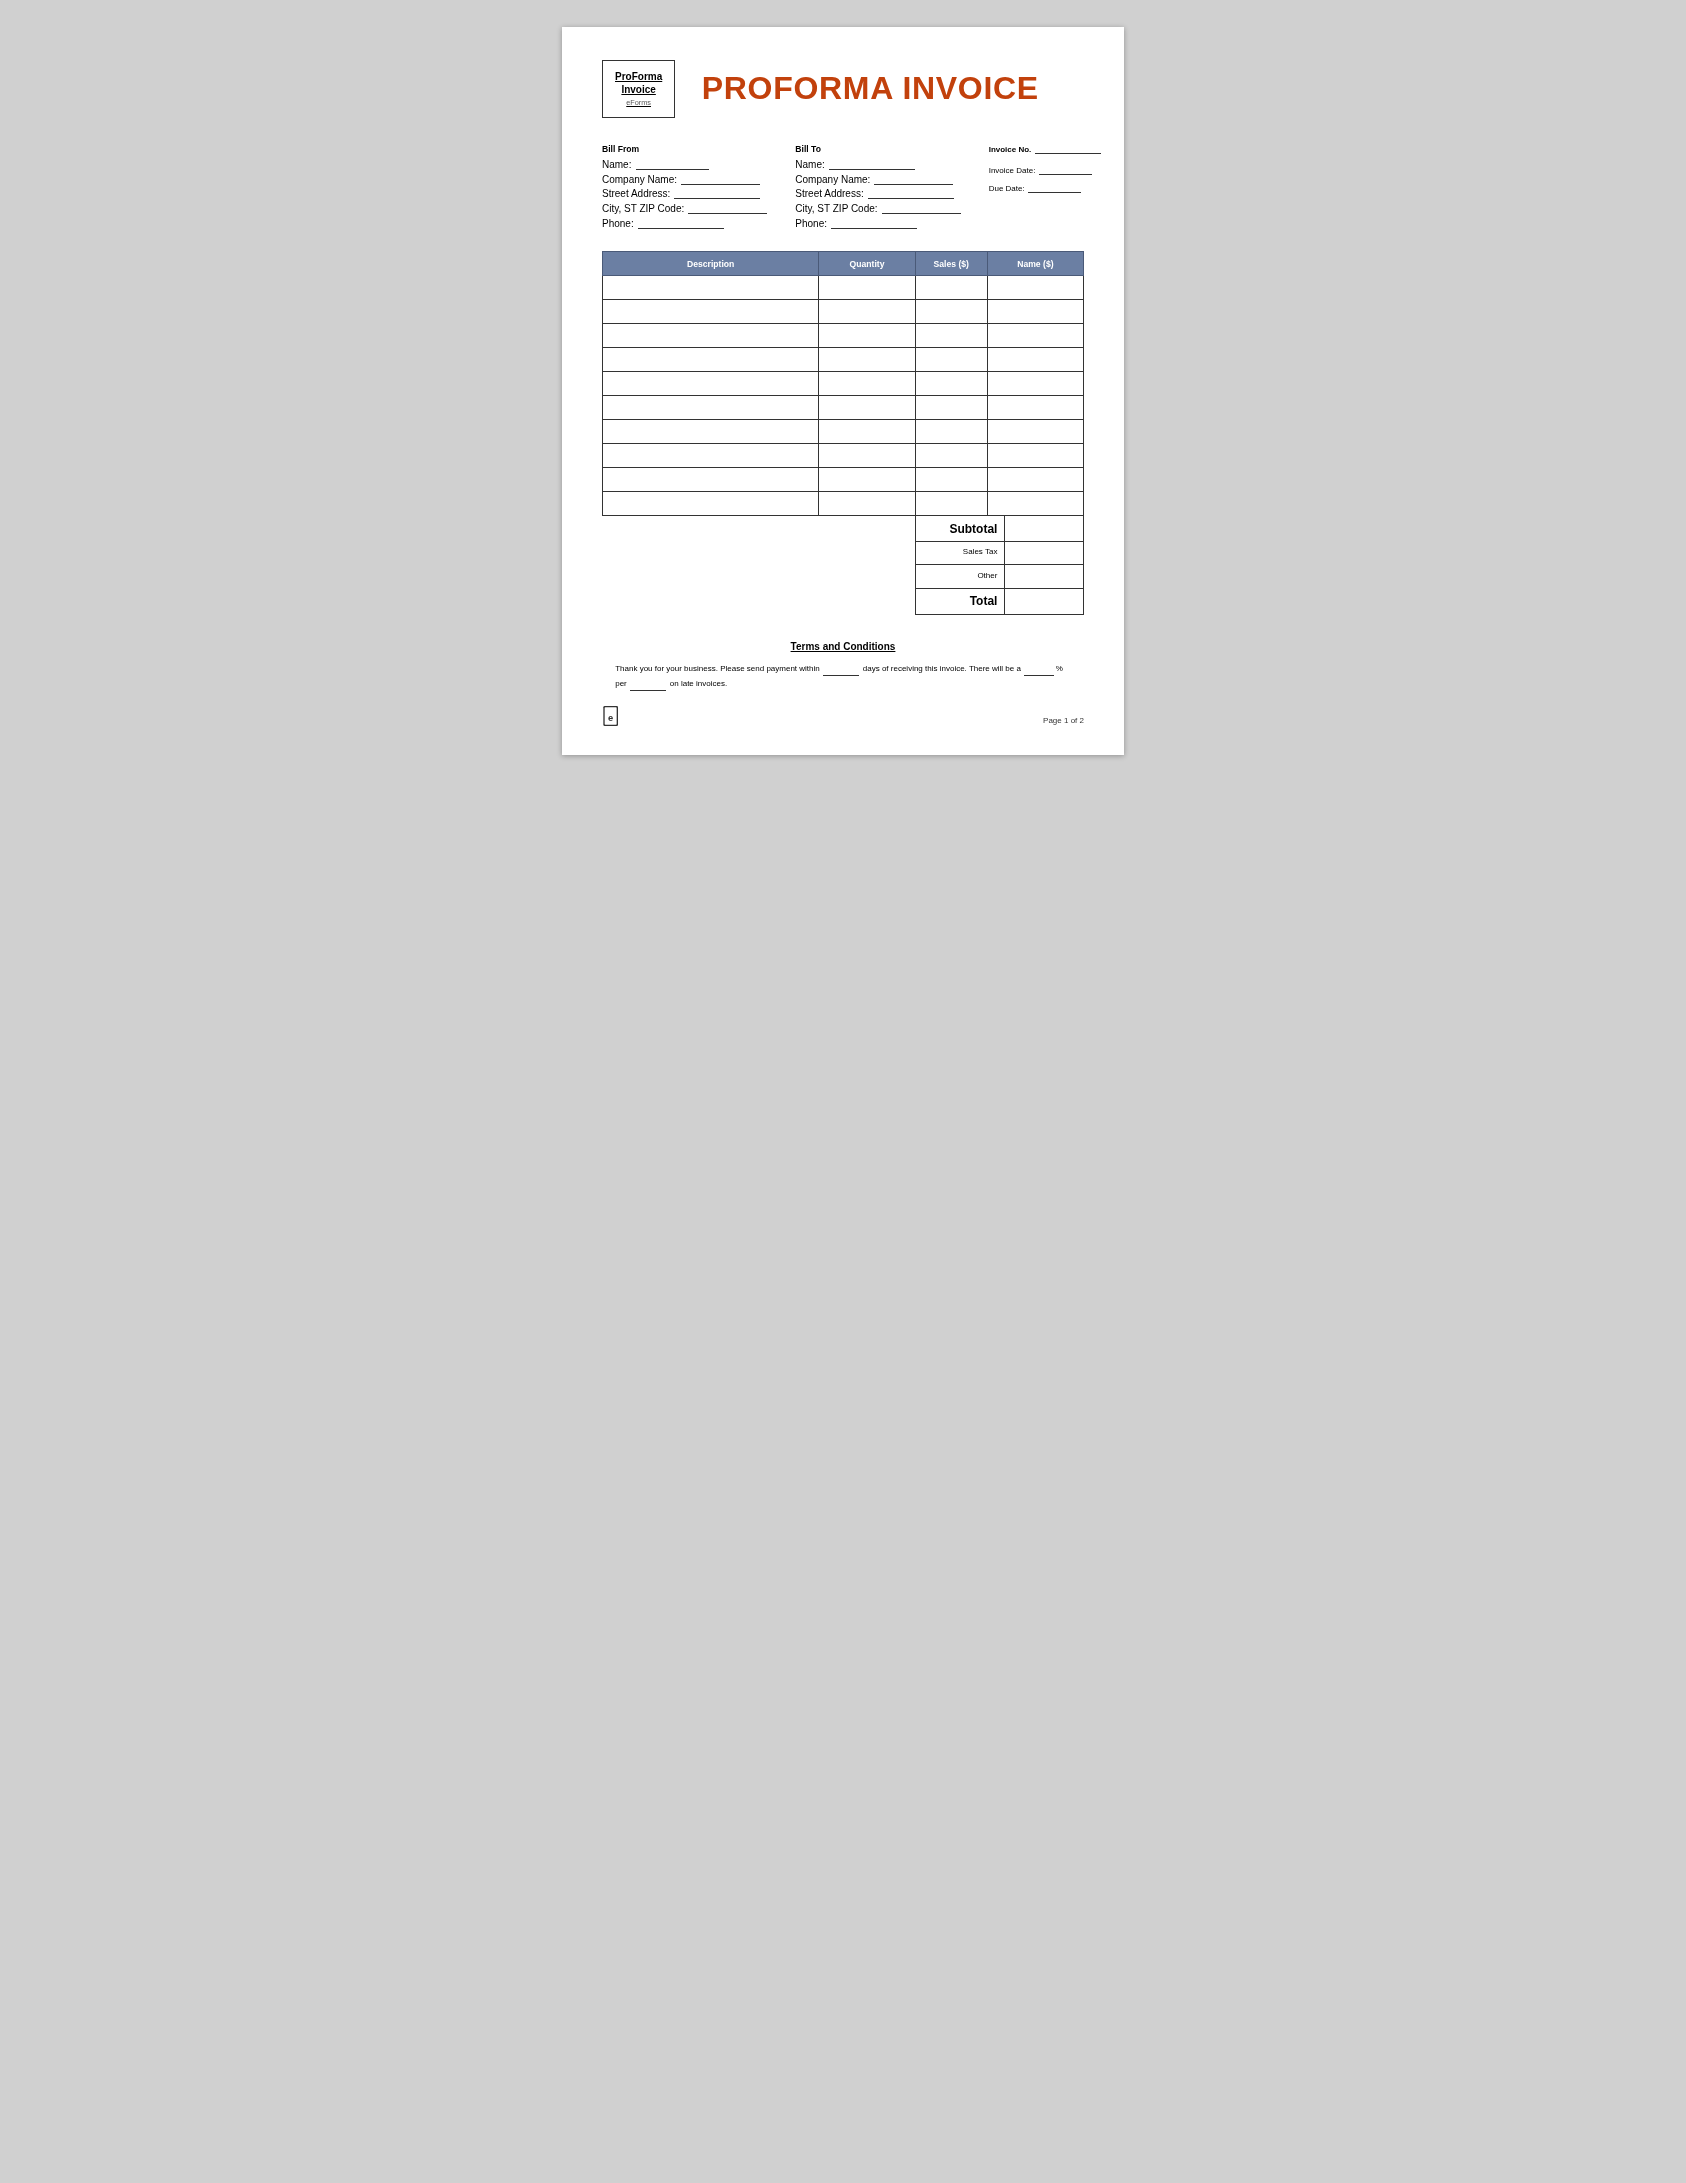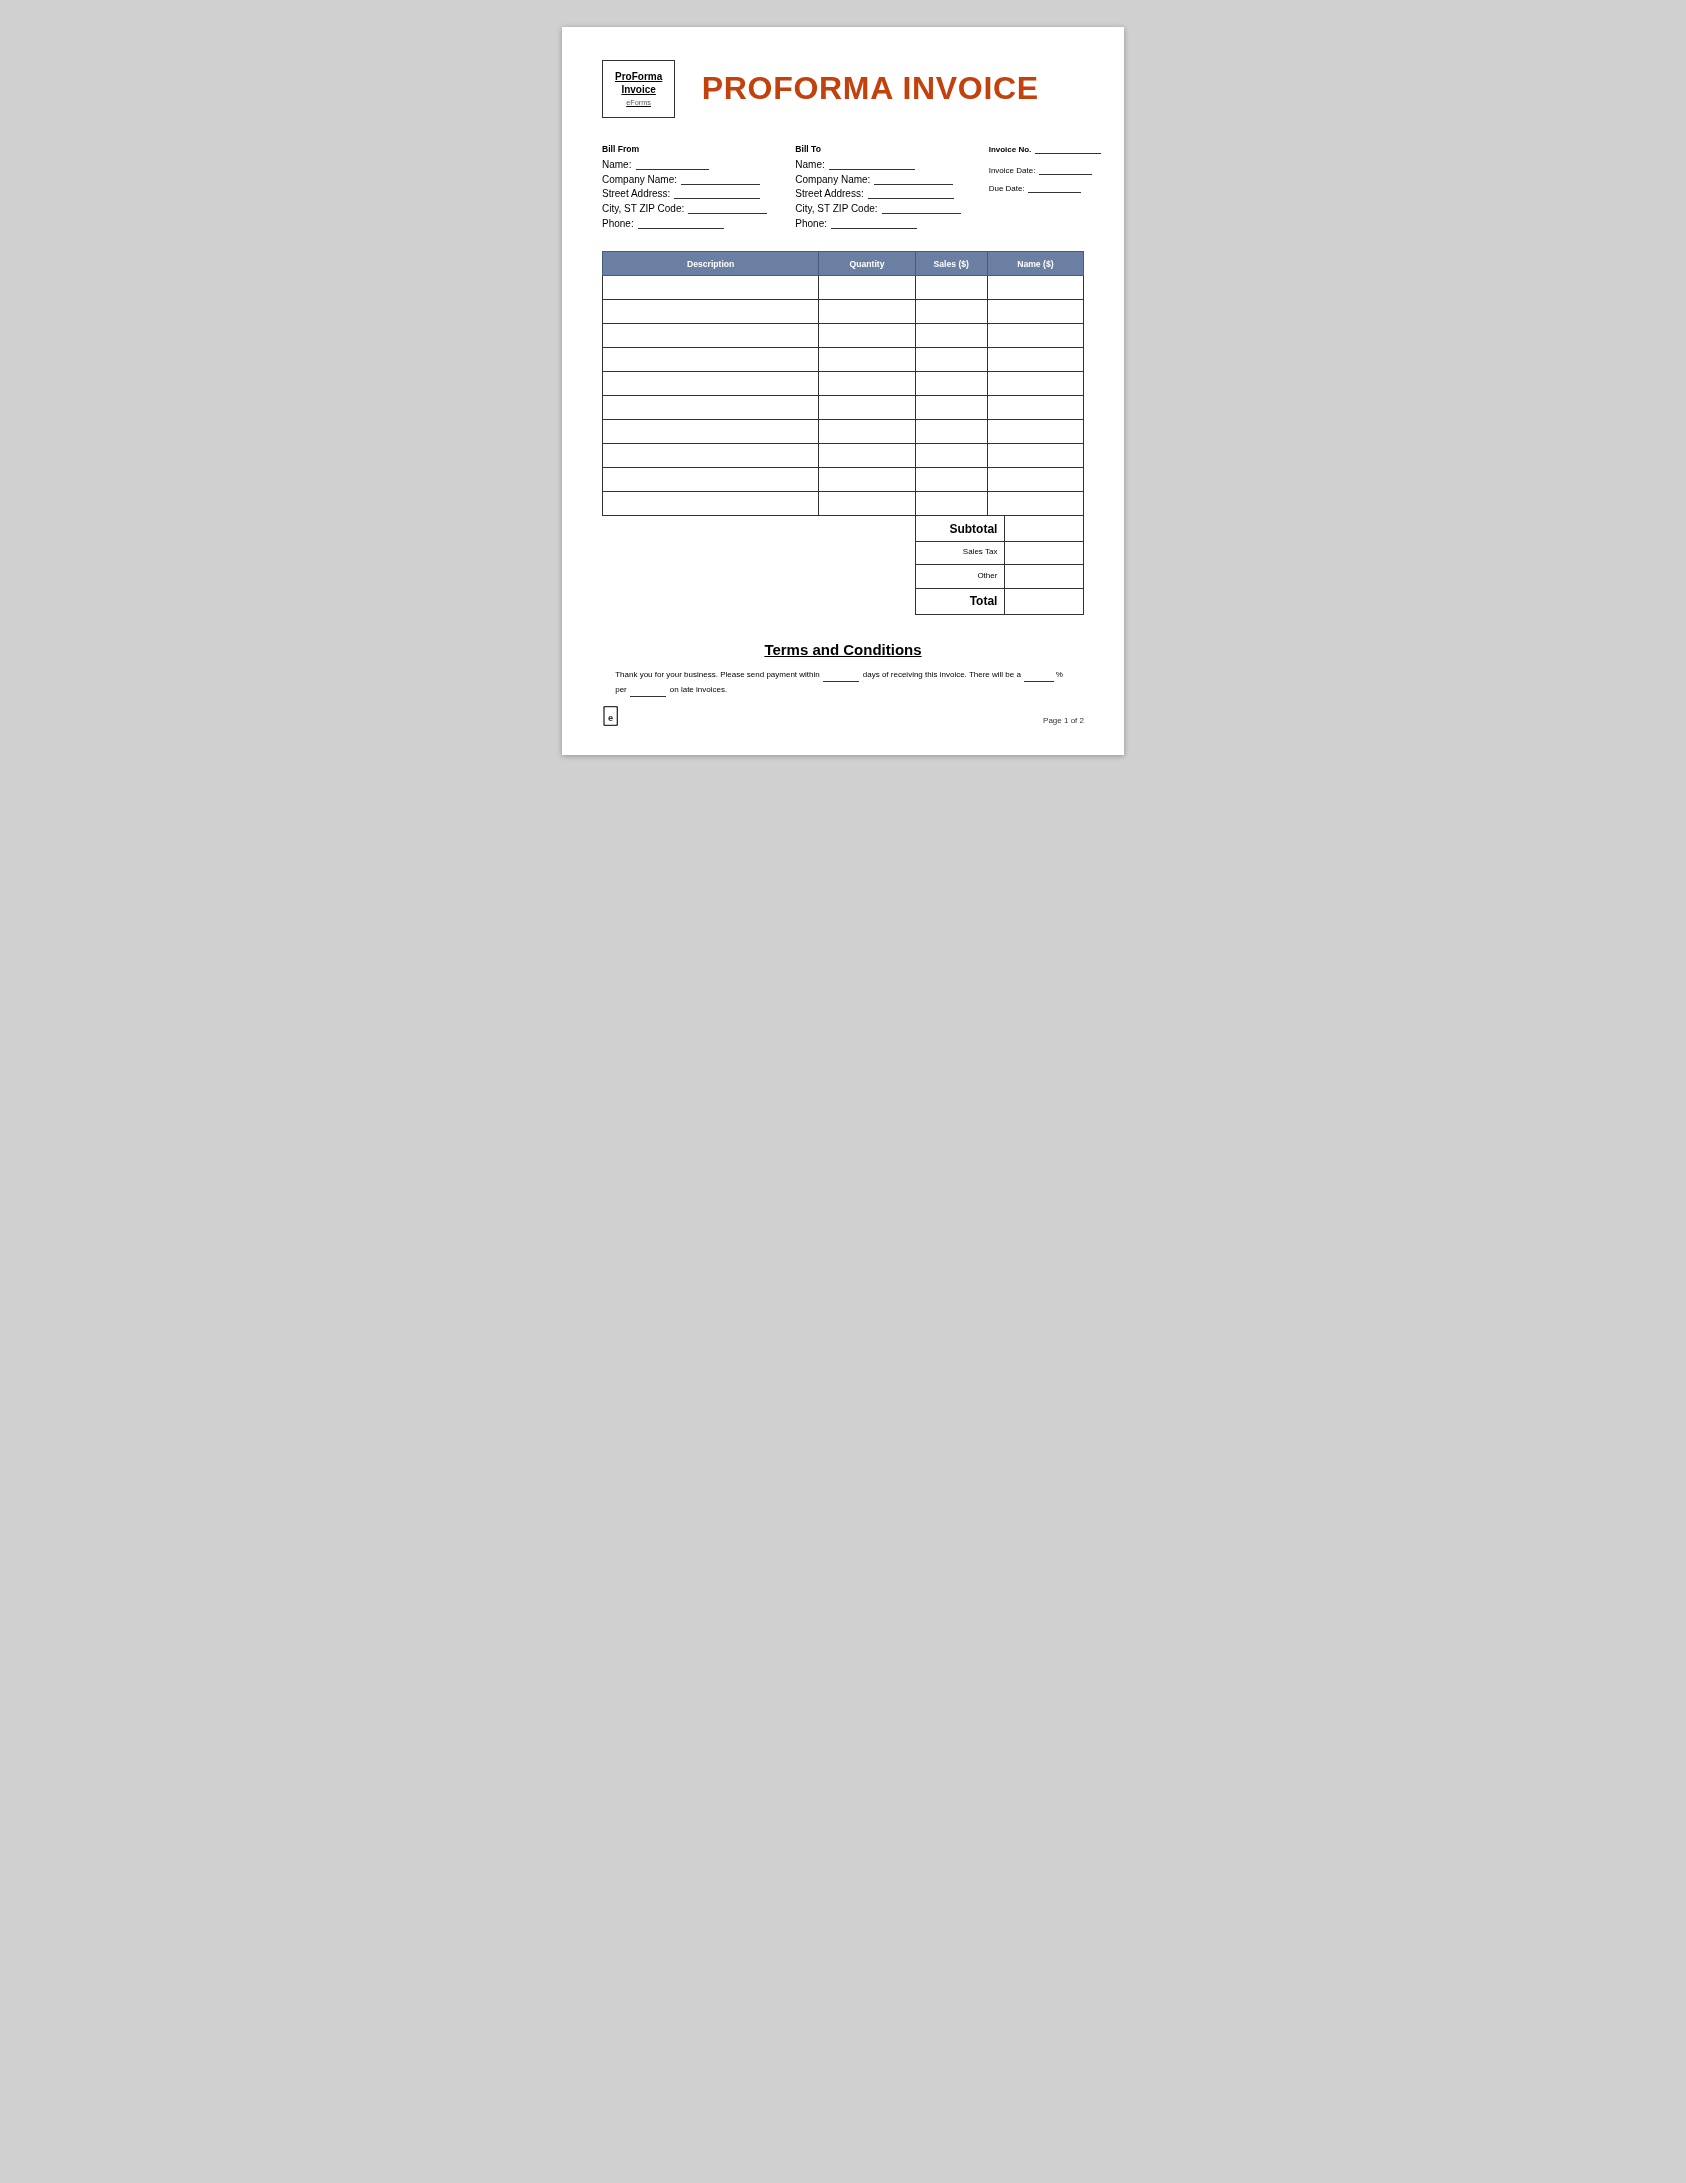--- a/index.html
+++ b/index.html
@@ -150,21 +150,21 @@
     .invoice-table tbody tr td:nth-child(4) {
       width: 20%;
     }
 
     
     .terms-section {
       margin-top: 26.5px;
     }
 
     .terms-title {
-      font-size: 15px;
+      font-size: 10px;
       font-weight: bold;
       text-align: center;
       text-decoration: underline;
       margin-bottom: 9.3px;
     }
 
     .terms-text {
       font-size: 8px;
       line-height: 1.7;
       padding: 0 13.2px;

